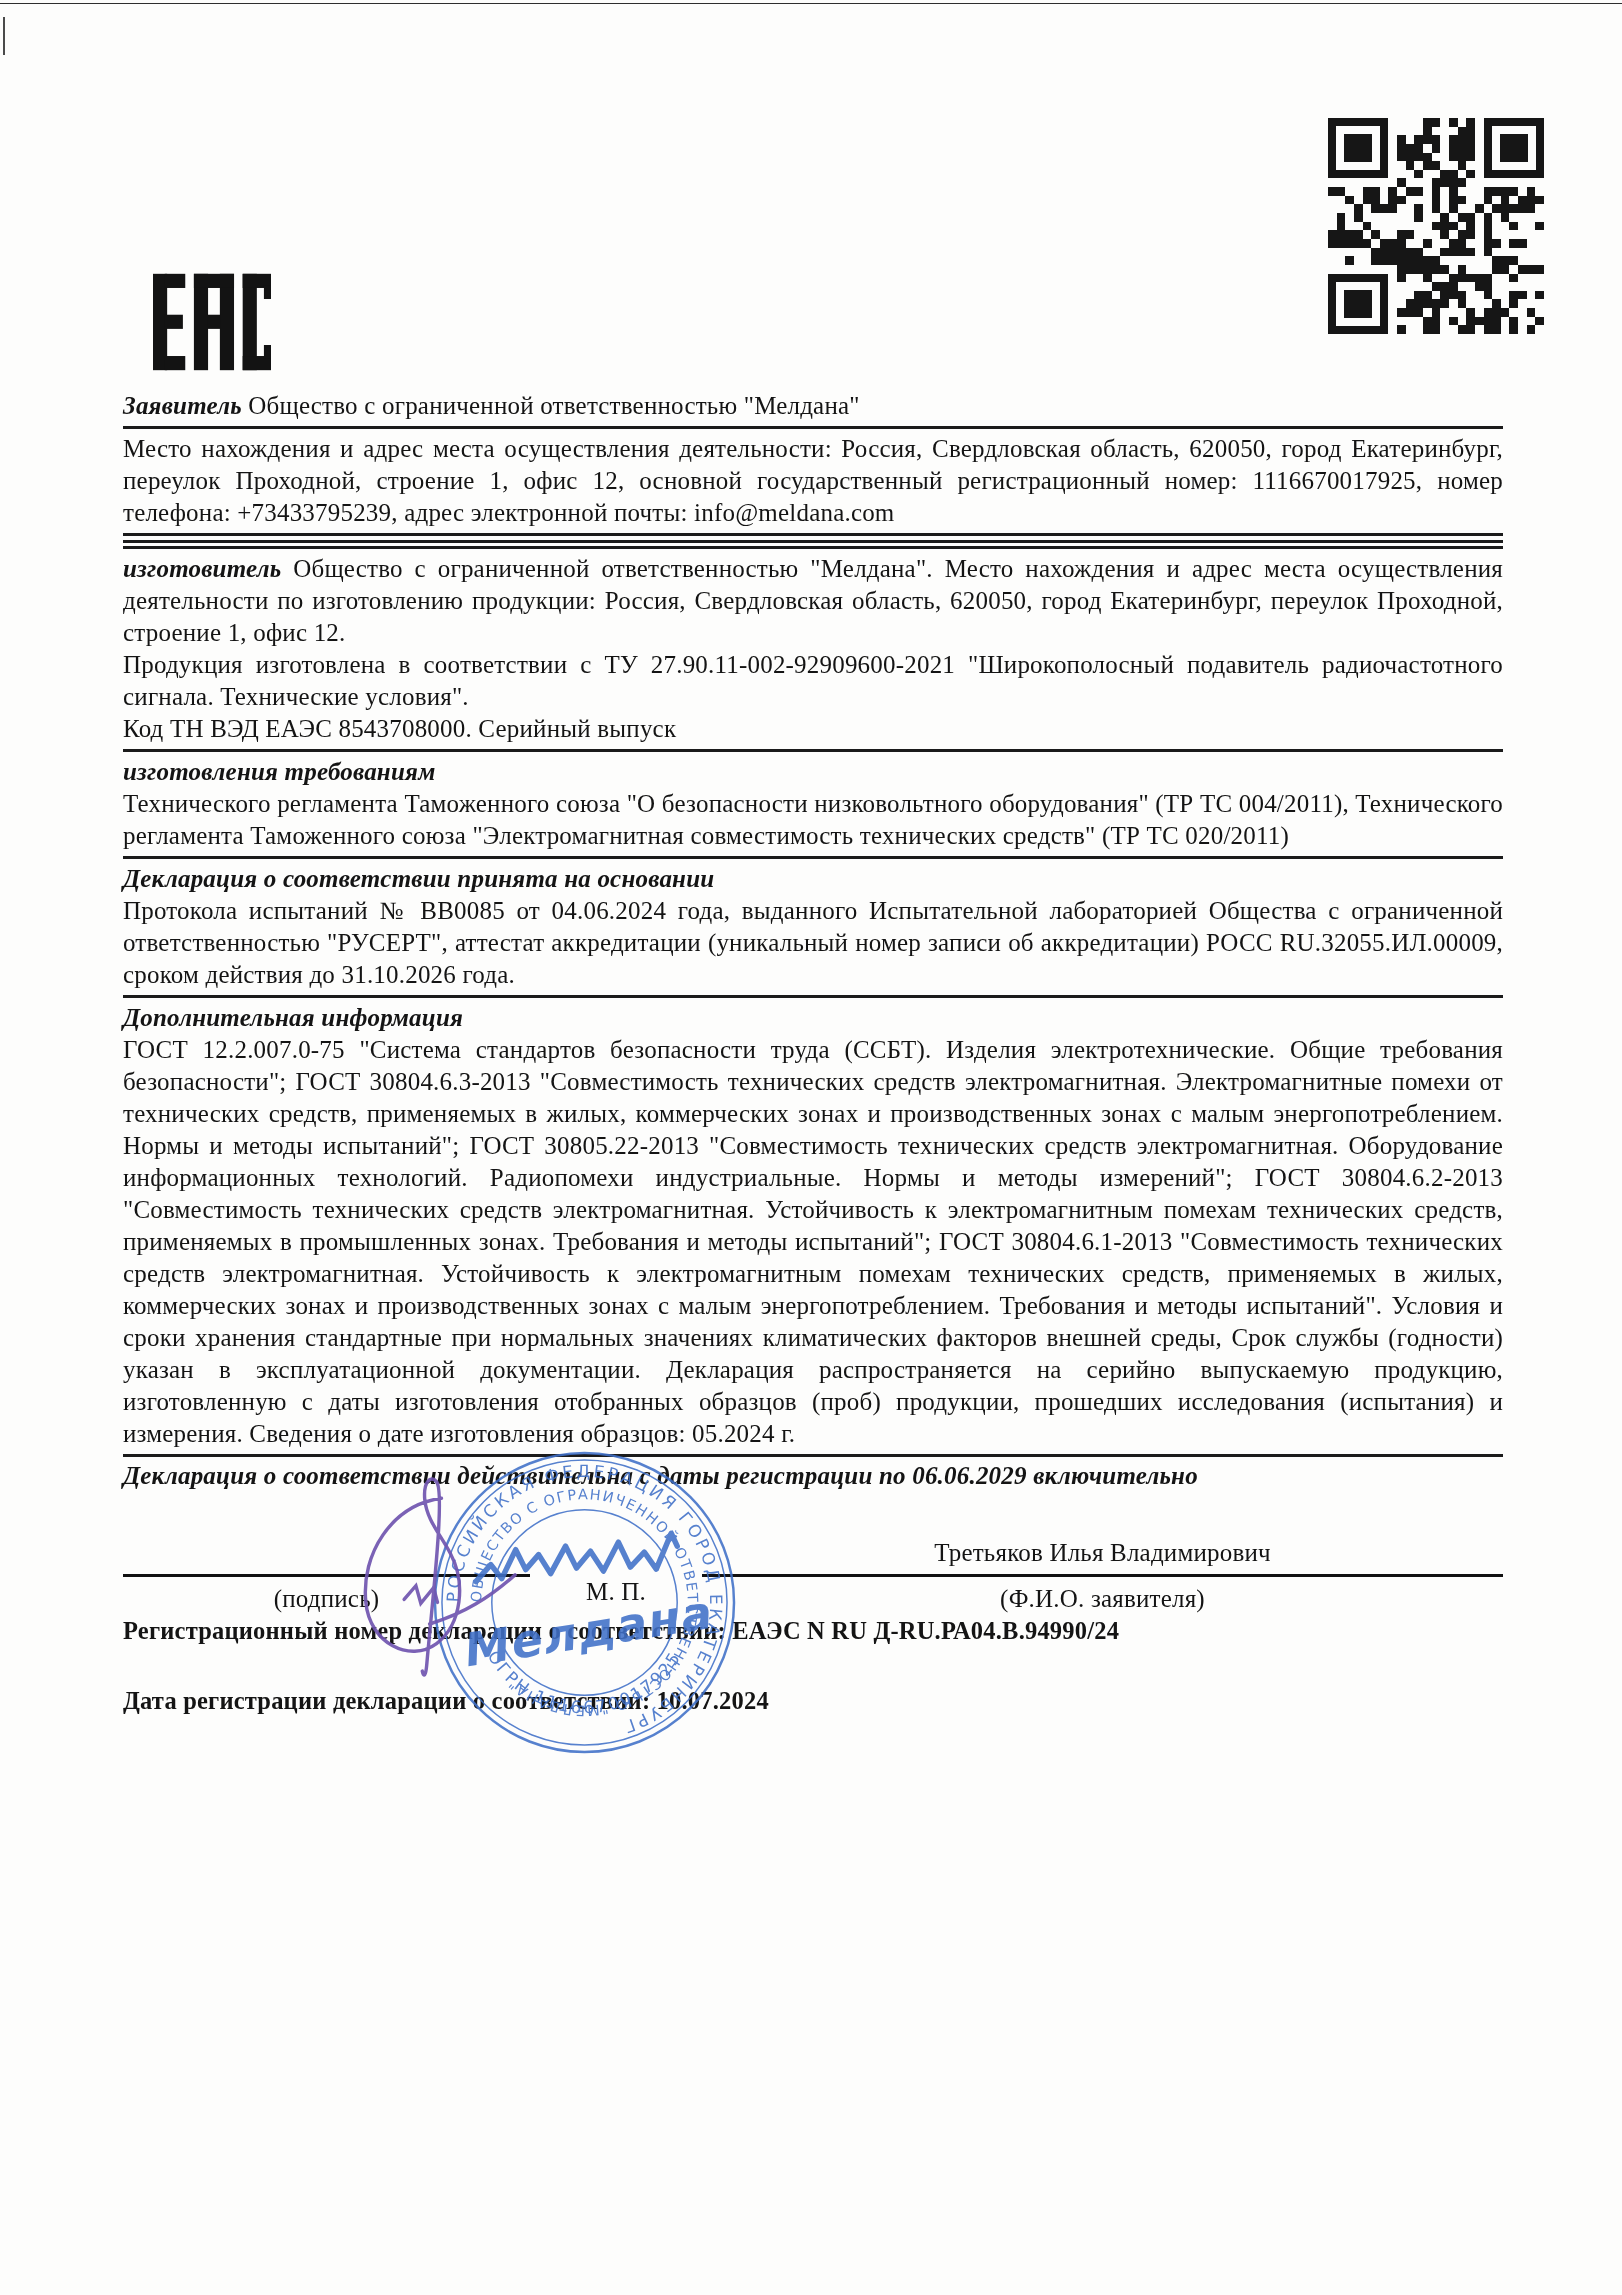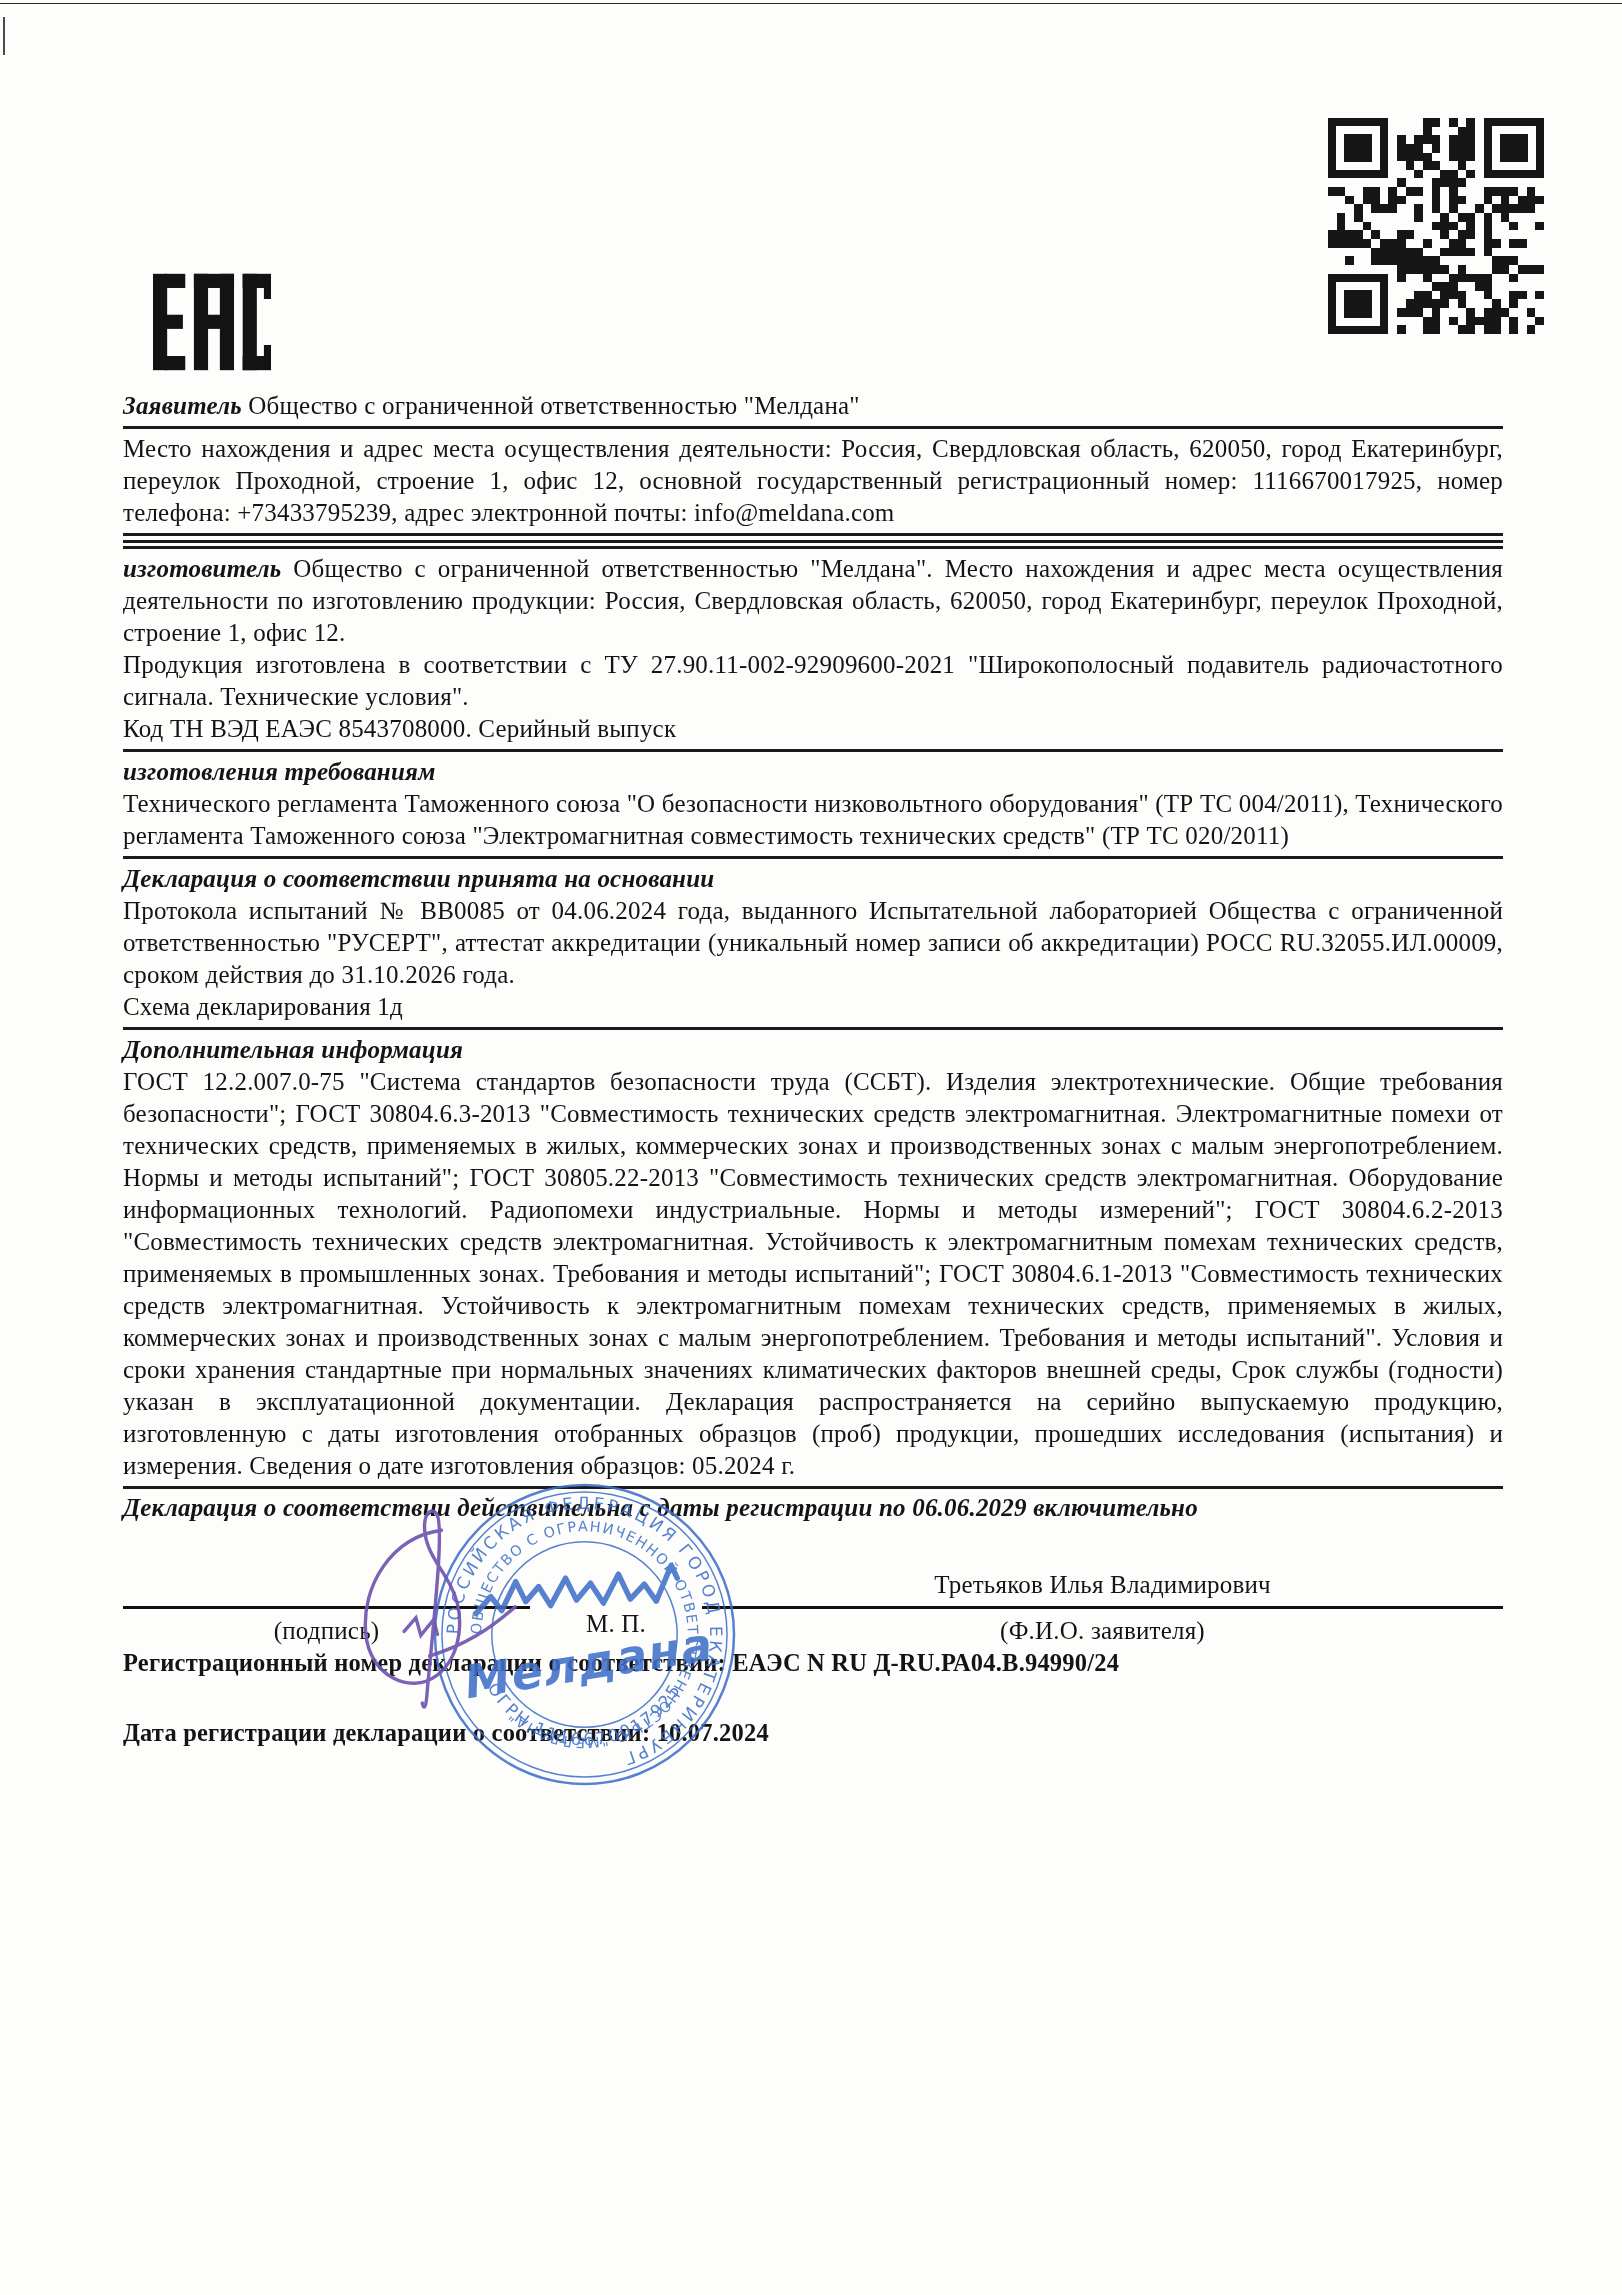--- a/index.html
+++ b/index.html
@@ -332,21 +332,20 @@
     <p class="just">Продукция изготовлена в соответствии с ТУ 27.90.11-002-92909600-2021 "Широкополосный подавитель радиочастотного сигнала. Технические условия".</p>
     <p>Код ТН ВЭД ЕАЭС 8543708000. Серийный выпуск</p>
     <hr class="rule">
 
     <p><b>изготовления требованиям</b></p>
     <p class="just">Технического регламента Таможенного союза "О безопасности низковольтного оборудования" (ТР ТС 004/2011), Технического регламента Таможенного союза "Электромагнитная совместимость технических средств" (ТР ТС 020/2011)</p>
     <hr class="rule">
 
     <p><b>Декларация о соответствии принята на основании</b></p>
     <p class="just">Протокола испытаний № ВВ0085 от 04.06.2024 года, выданного Испытательной лабораторией Общества с ограниченной ответственностью "РУСЕРТ", аттестат аккредитации (уникальный номер записи об аккредитации) РОСС RU.32055.ИЛ.00009, сроком действия до 31.10.2026 года.</p>
-    <p>Схема декларирования 1д</p>
     <hr class="rule">
 
     <p><b>Дополнительная информация</b></p>
     <p class="just">ГОСТ 12.2.007.0-75 "Система стандартов безопасности труда (ССБТ). Изделия электротехнические. Общие требования безопасности"; ГОСТ 30804.6.3-2013 "Совместимость технических средств электромагнитная. Электромагнитные помехи от технических средств, применяемых в жилых, коммерческих зонах и производственных зонах с малым энергопотреблением. Нормы и методы испытаний"; ГОСТ 30805.22-2013 "Совместимость технических средств электромагнитная. Оборудование информационных технологий. Радиопомехи индустриальные. Нормы и методы измерений"; ГОСТ 30804.6.2-2013 "Совместимость технических средств электромагнитная. Устойчивость к электромагнитным помехам технических средств, применяемых в промышленных зонах. Требования и методы испытаний"; ГОСТ 30804.6.1-2013 "Совместимость технических средств электромагнитная. Устойчивость к электромагнитным помехам технических средств, применяемых в жилых, коммерческих зонах и производственных зонах с малым энергопотреблением. Требования и методы испытаний". Условия и сроки хранения стандартные при нормальных значениях климатических факторов внешней среды, Срок службы (годности) указан в эксплуатационной документации. Декларация распространяется на серийно выпускаемую продукцию, изготовленную с даты изготовления отобранных образцов (проб) продукции, прошедших исследования (испытания) и измерения. Сведения о дате изготовления образцов: 05.2024 г.</p>
     <hr class="rule">
 
     <p><b>Декларация о соответствии действительна с даты регистрации по 06.06.2029 включительно</b></p>
 
     <div class="sig-area">
 

